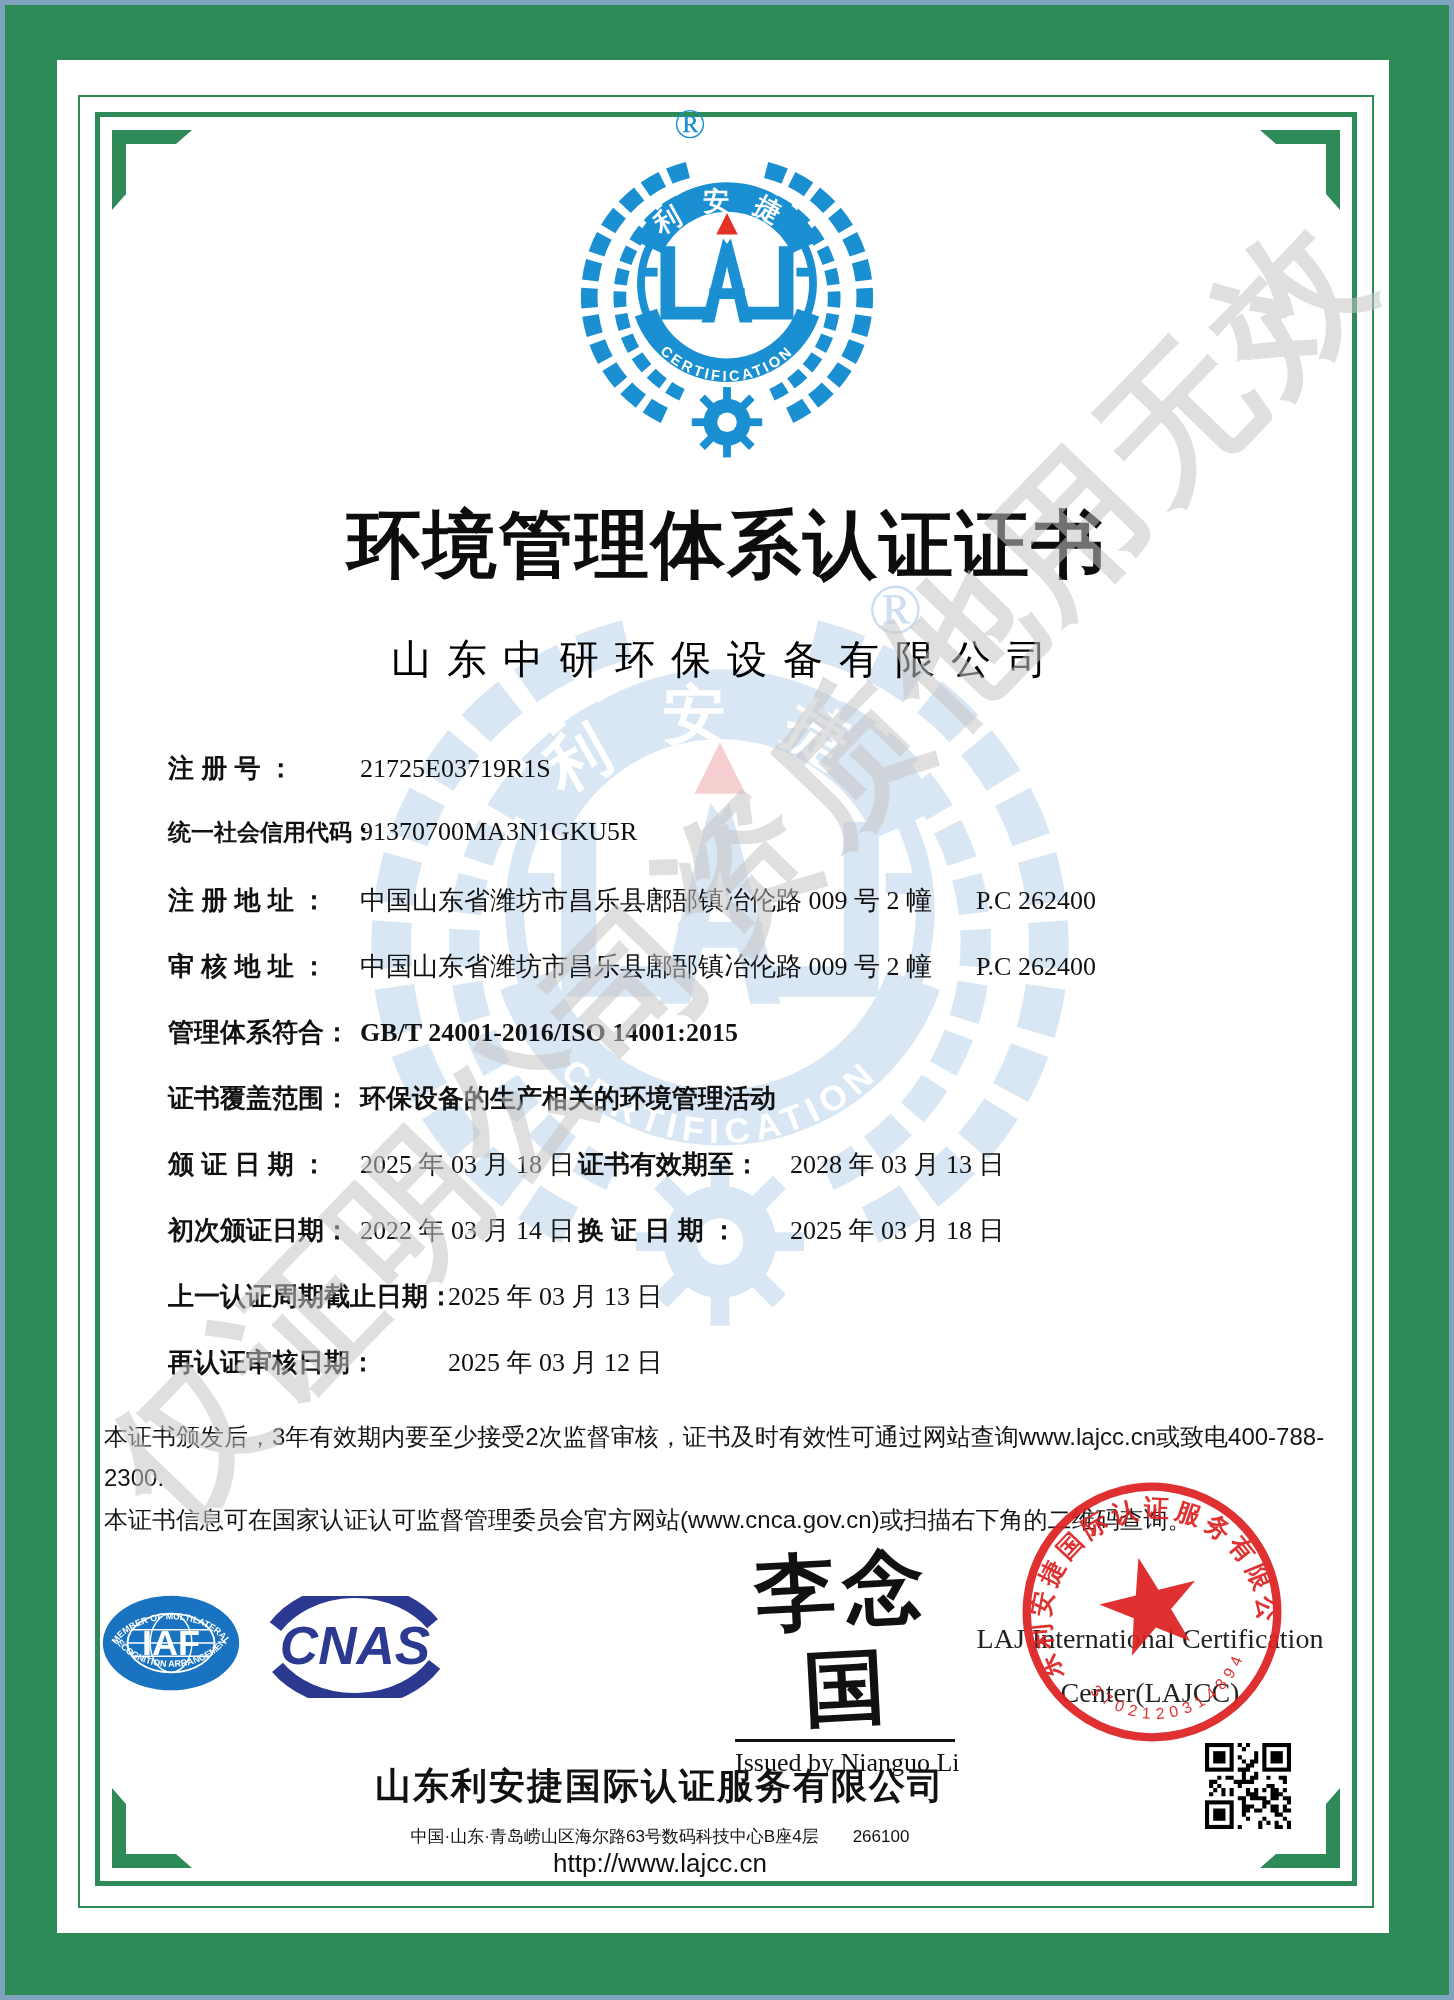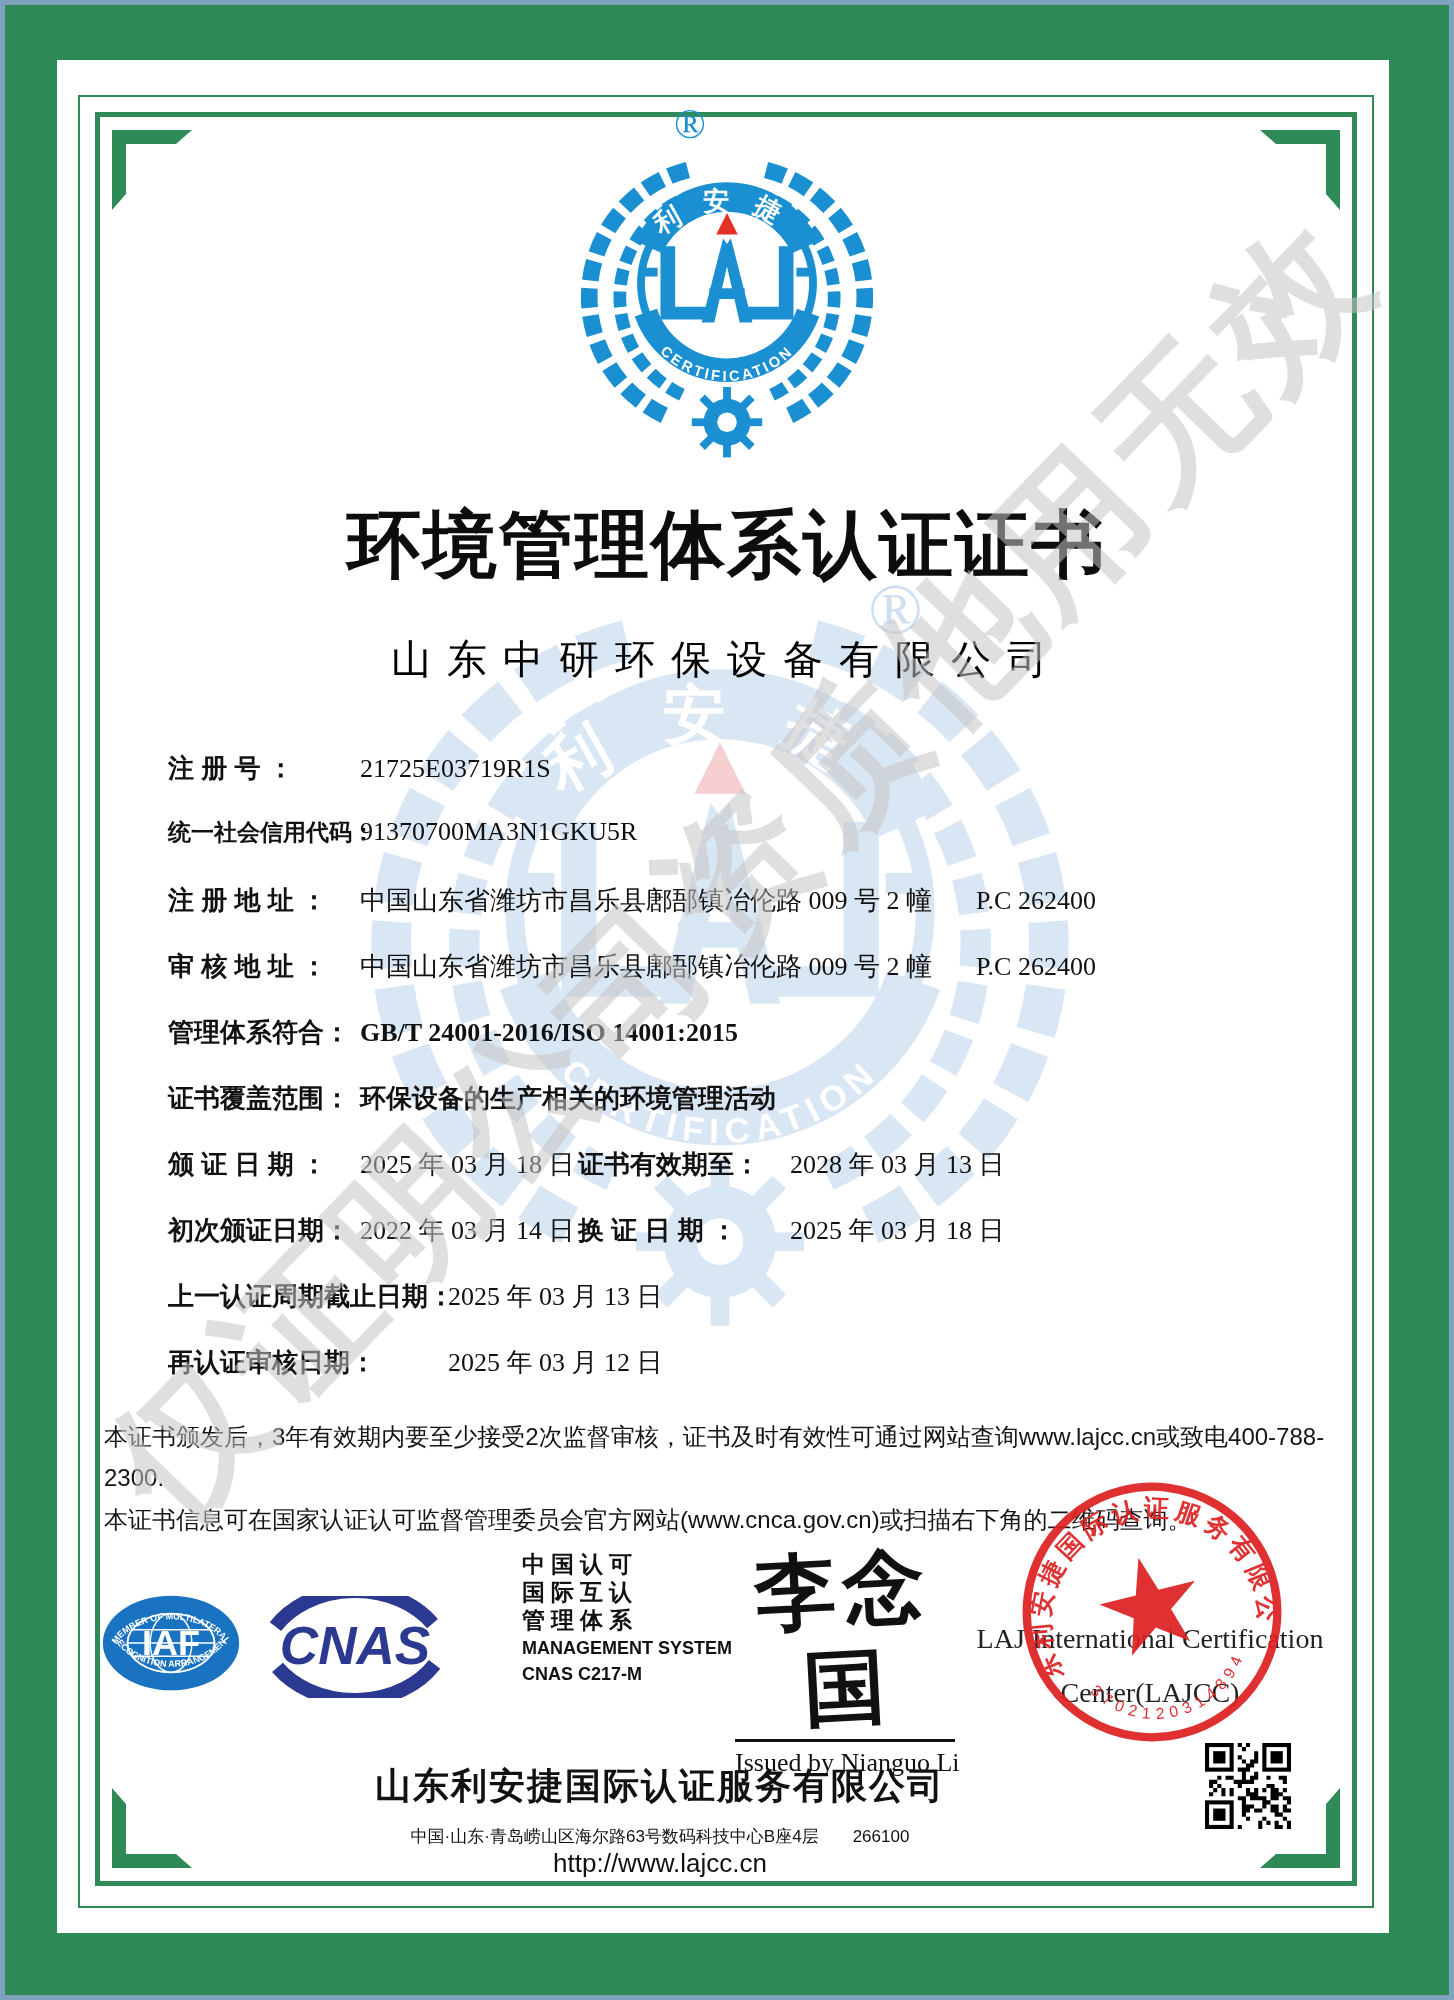--- a/index.html
+++ b/index.html
@@ -236,27 +236,20 @@
       <textPath href="#iaf-bot" startOffset="50%" text-anchor="middle">RECOGNITION ARRANGEMENT</textPath>
     </text>
   </svg>
 
   <svg class="cnas" viewBox="0 0 200 100">
     <path d="M22,30 A92,74 0 0 1 176,27" fill="none" stroke="#2b3990" stroke-width="14"></path>
     <path d="M24,70 A92,74 0 0 0 178,67" fill="none" stroke="#2b3990" stroke-width="14"></path>
     <text x="100" y="67" text-anchor="middle" font-size="52" font-weight="bold" font-style="italic" fill="#2b3990">CNAS</text>
   </svg>
 
-  <div class="accr">
-    <div class="cn">中国认可</div>
-    <div class="cn">国际互认</div>
-    <div class="cn">管理体系</div>
-    <div class="en">MANAGEMENT SYSTEM</div>
-    <div class="en">CNAS  C217-M</div>
-  </div>
 
   <div class="sig">
     <span class="sig-name">李念国</span>
     <div class="sig-line"></div>
     <div class="sig-issued">Issued by Nianguo Li</div>
   </div>
 
   <div class="seal-behind">
     <div>LAJ International Certification</div>
     <div>Center(LAJCC)</div>

